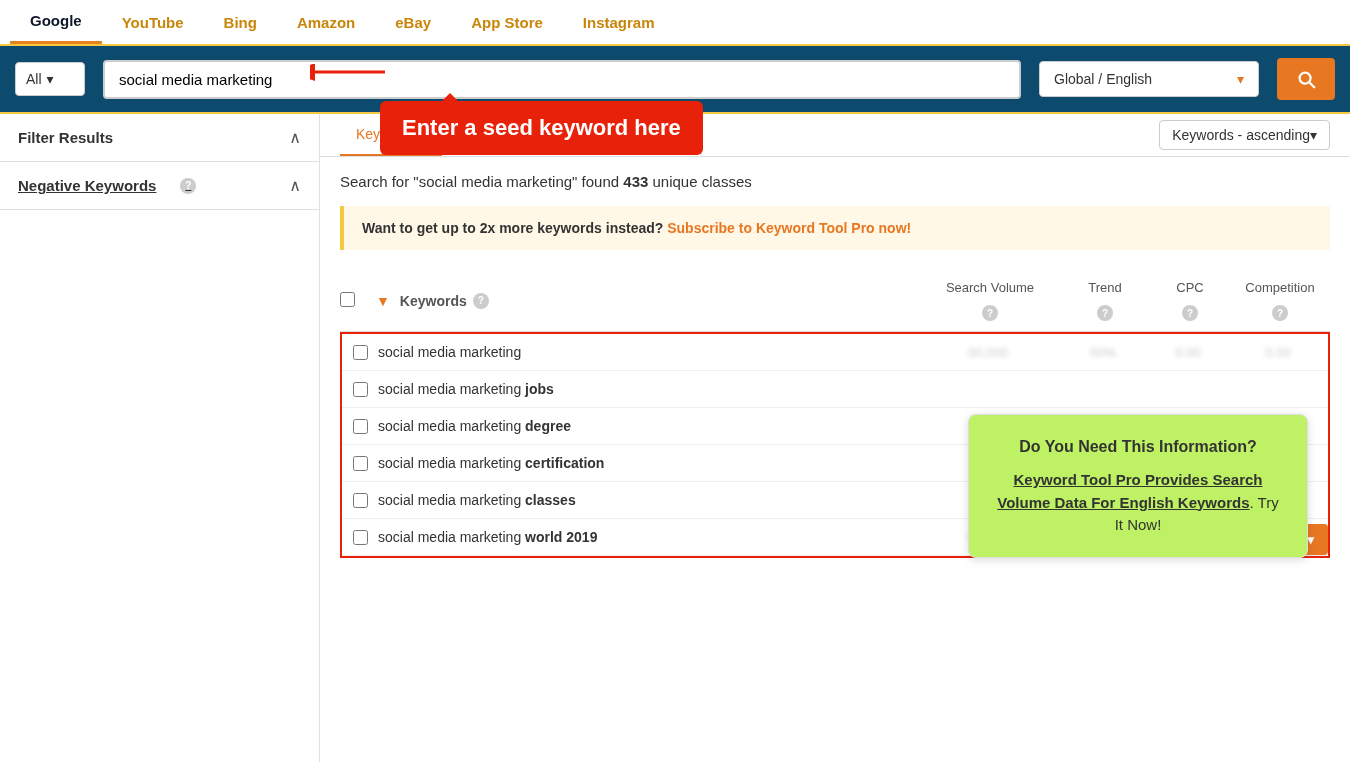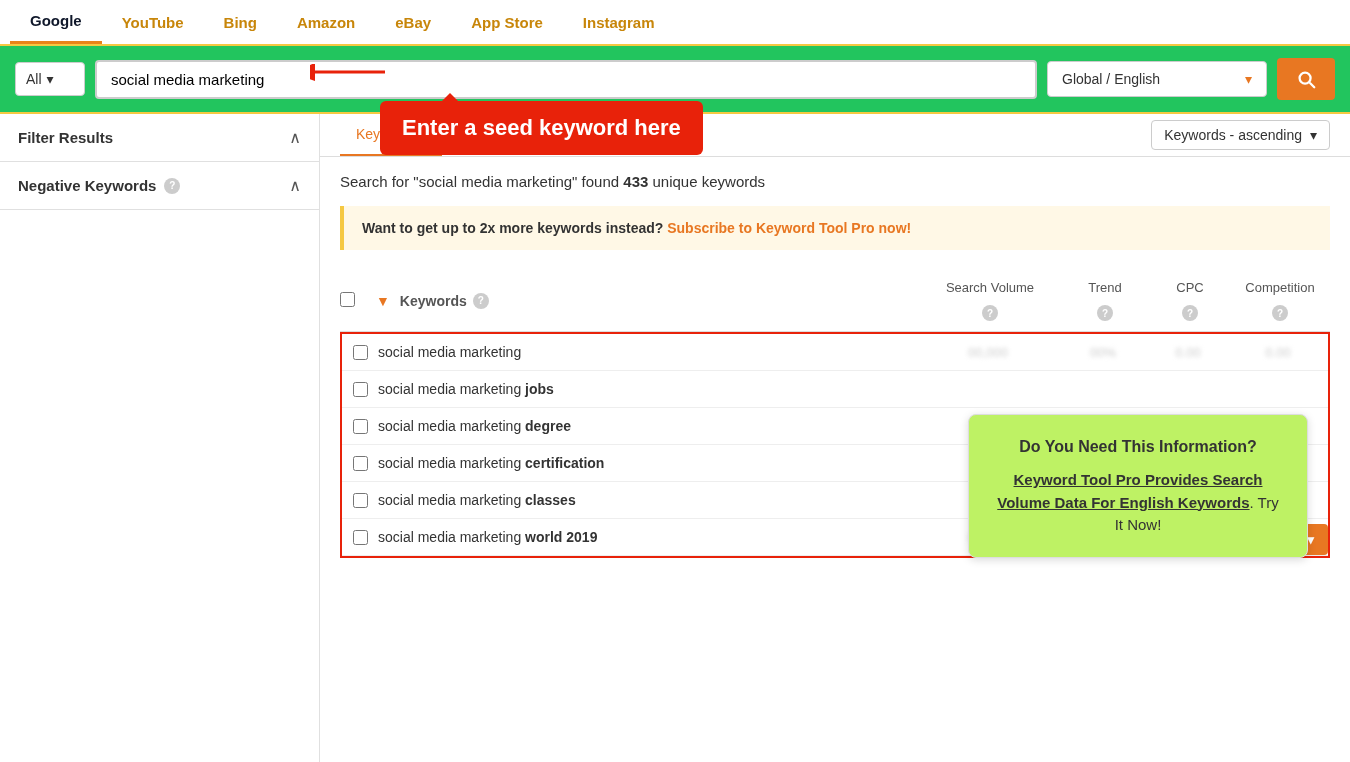--- a/index.html
+++ b/index.html
@@ -22,26 +22,26 @@
       background: none;
       text-decoration: none;
     }
     .top-nav-tab.active {
       color: #0f172a;
       border-bottom: 3px solid #e8831a;
     }
 
     
     .search-bar-area {
-      background: #22c55e;
+      background: #0c4a6e;
       border-bottom: 2px solid #f5c842;
       padding: 12px 15px;
       display: flex;
       align-items: center;
-      gap: 10px;
+      gap: 18px;
       position: relative;
     }
     .search-all-select {
       display: flex;
       align-items: center;
       border: 1px solid #ccc;
       border-radius: 4px;
       background: #fff;
       padding: 8px 10px;
       font-size: 14px;
@@ -165,21 +165,20 @@
       border-bottom: 2px solid #e87722;
     }
     .sort-select {
       display: flex;
       align-items: center;
       border: 1px solid #ccc;
       border-radius: 4px;
       padding: 6px 12px;
       font-size: 14px;
       cursor: pointer;
-      gap: 8px;
       background: #fff;
     }
 
     
     .results-area { padding: 16px 20px; }
     .results-summary { font-size: 15px; margin-bottom: 16px; }
     .results-summary strong { font-weight: bold; }
 
     
     .promo-banner {
@@ -336,21 +335,21 @@
 
   <aside class="sidebar">
     <div class="sidebar-section">
       <div class="sidebar-header">
         <span class="sidebar-header-title">Filter Results</span>
         <span class="chevron-icon">∧</span>
       </div>
     </div>
     <div class="sidebar-section">
       <div class="sidebar-header">
-        <span style="display:flex;align-items:center;gap:8px;">
+        <span style="display:flex;align-items:center;gap:24px;text-decoration:underline;">
           <span class="sidebar-header-title">Negative Keywords</span>
           <span class="question-icon">?</span>
         </span>
         <span class="chevron-icon">∧</span>
       </div>
     </div>
   </aside>
 
   <main class="main-content">
 
@@ -361,21 +360,21 @@
         <div class="sub-tab">Prepositi...</div>
       </div>
       <div class="sort-select">
         <span>Keywords - ascending</span>
         <span>▾</span>
       </div>
     </div>
 
     <div class="results-area">
       <p class="results-summary">
-        <span>Search for "social media marketing" found </span><strong>433</strong><span> unique keywords</span>
+        <span>Search for "social media marketing" found </span><strong>433</strong><span> unique classes</span>
       </p>
 
       <div class="promo-banner">
         <strong>Want to get up to 2x more keywords instead? </strong><a href="#" class="promo-link">Subscribe to Keyword Tool Pro now!</a>
       </div>
 
       <div class="kw-table-header">
         <div class="kw-col-check">
           <input type="checkbox" style="">
         </div>

